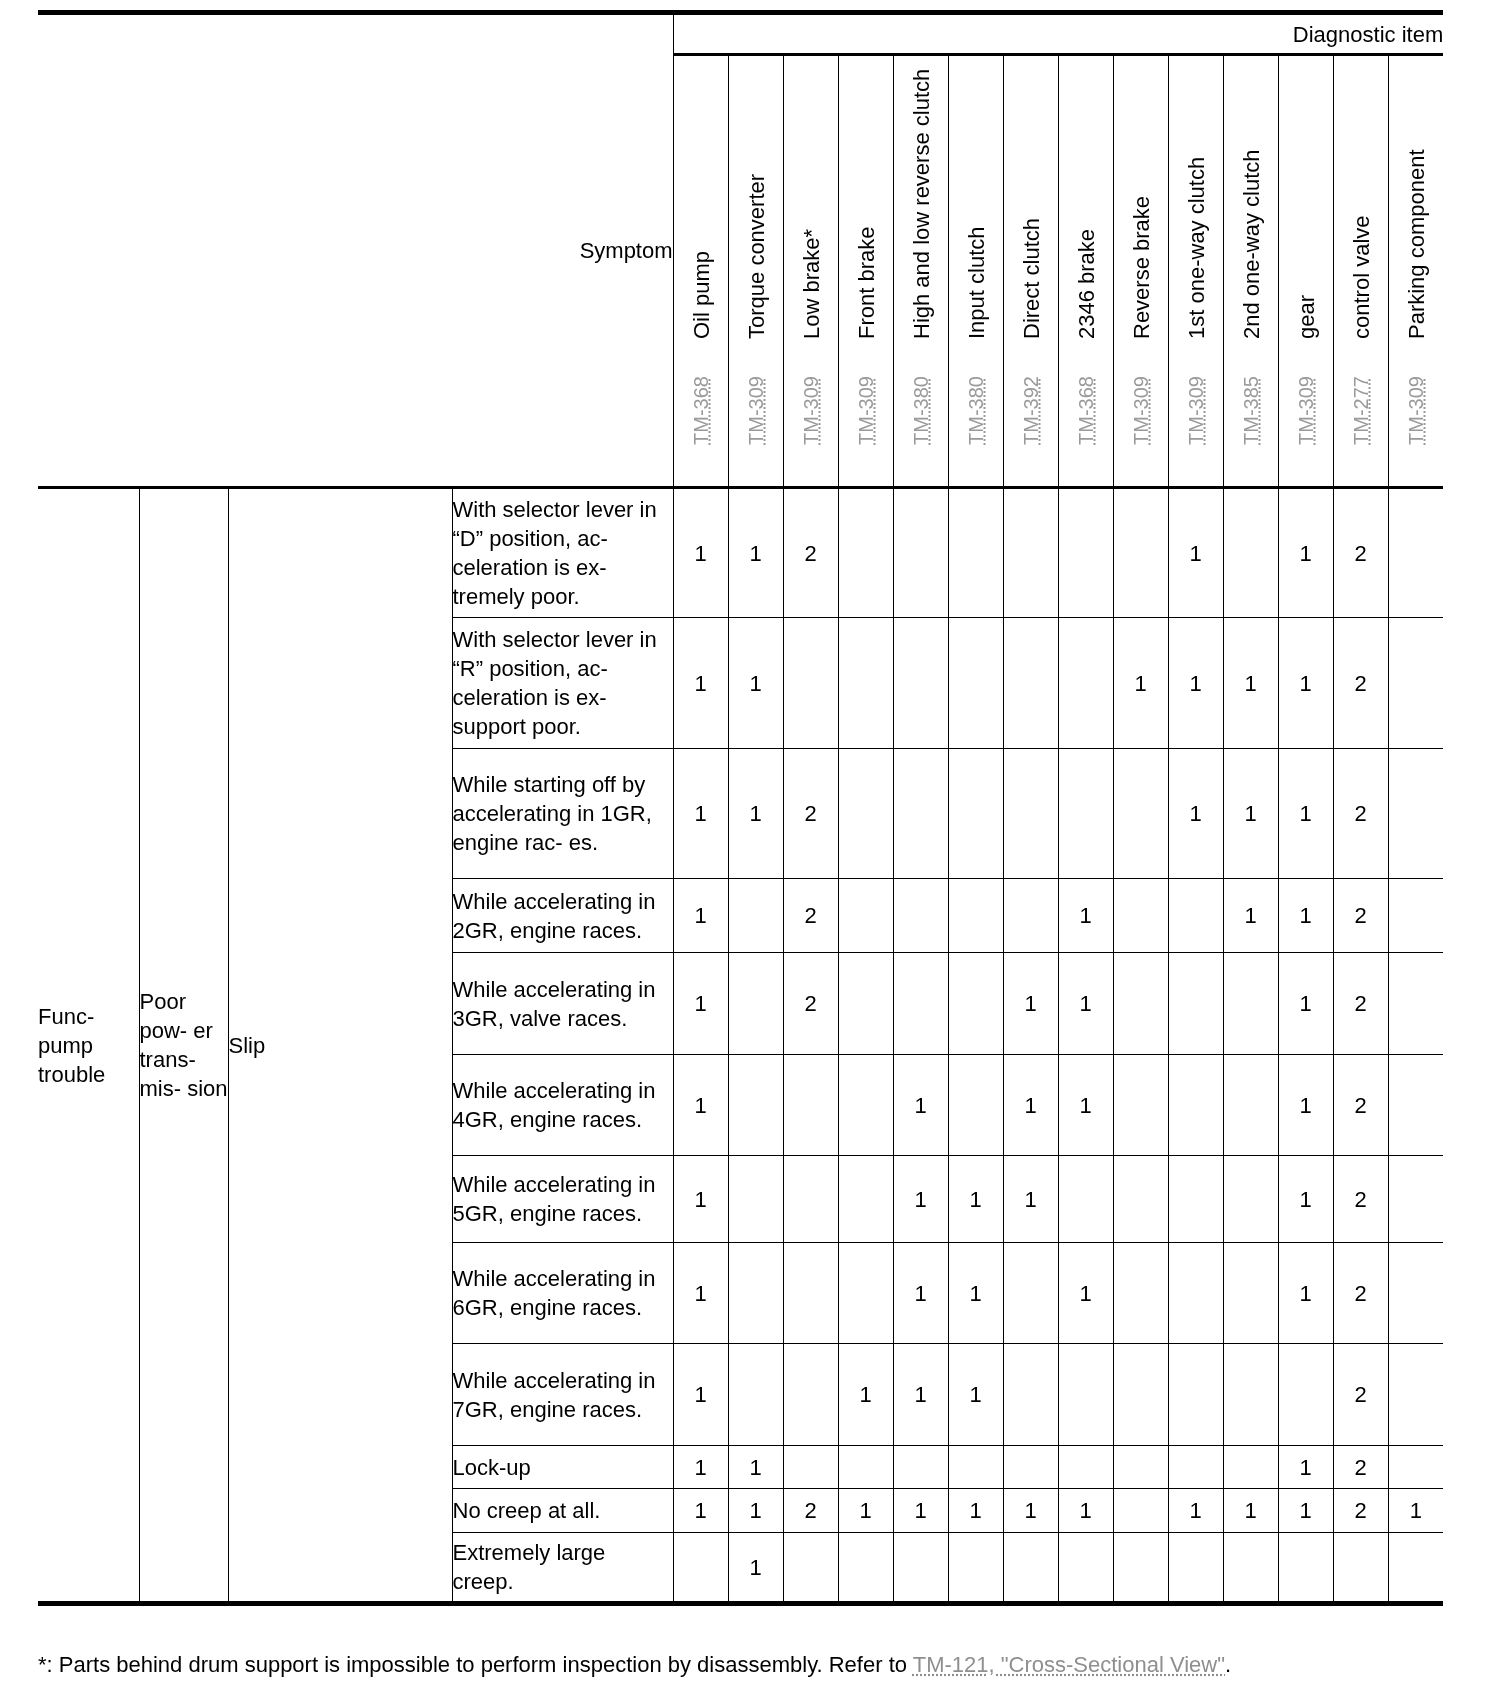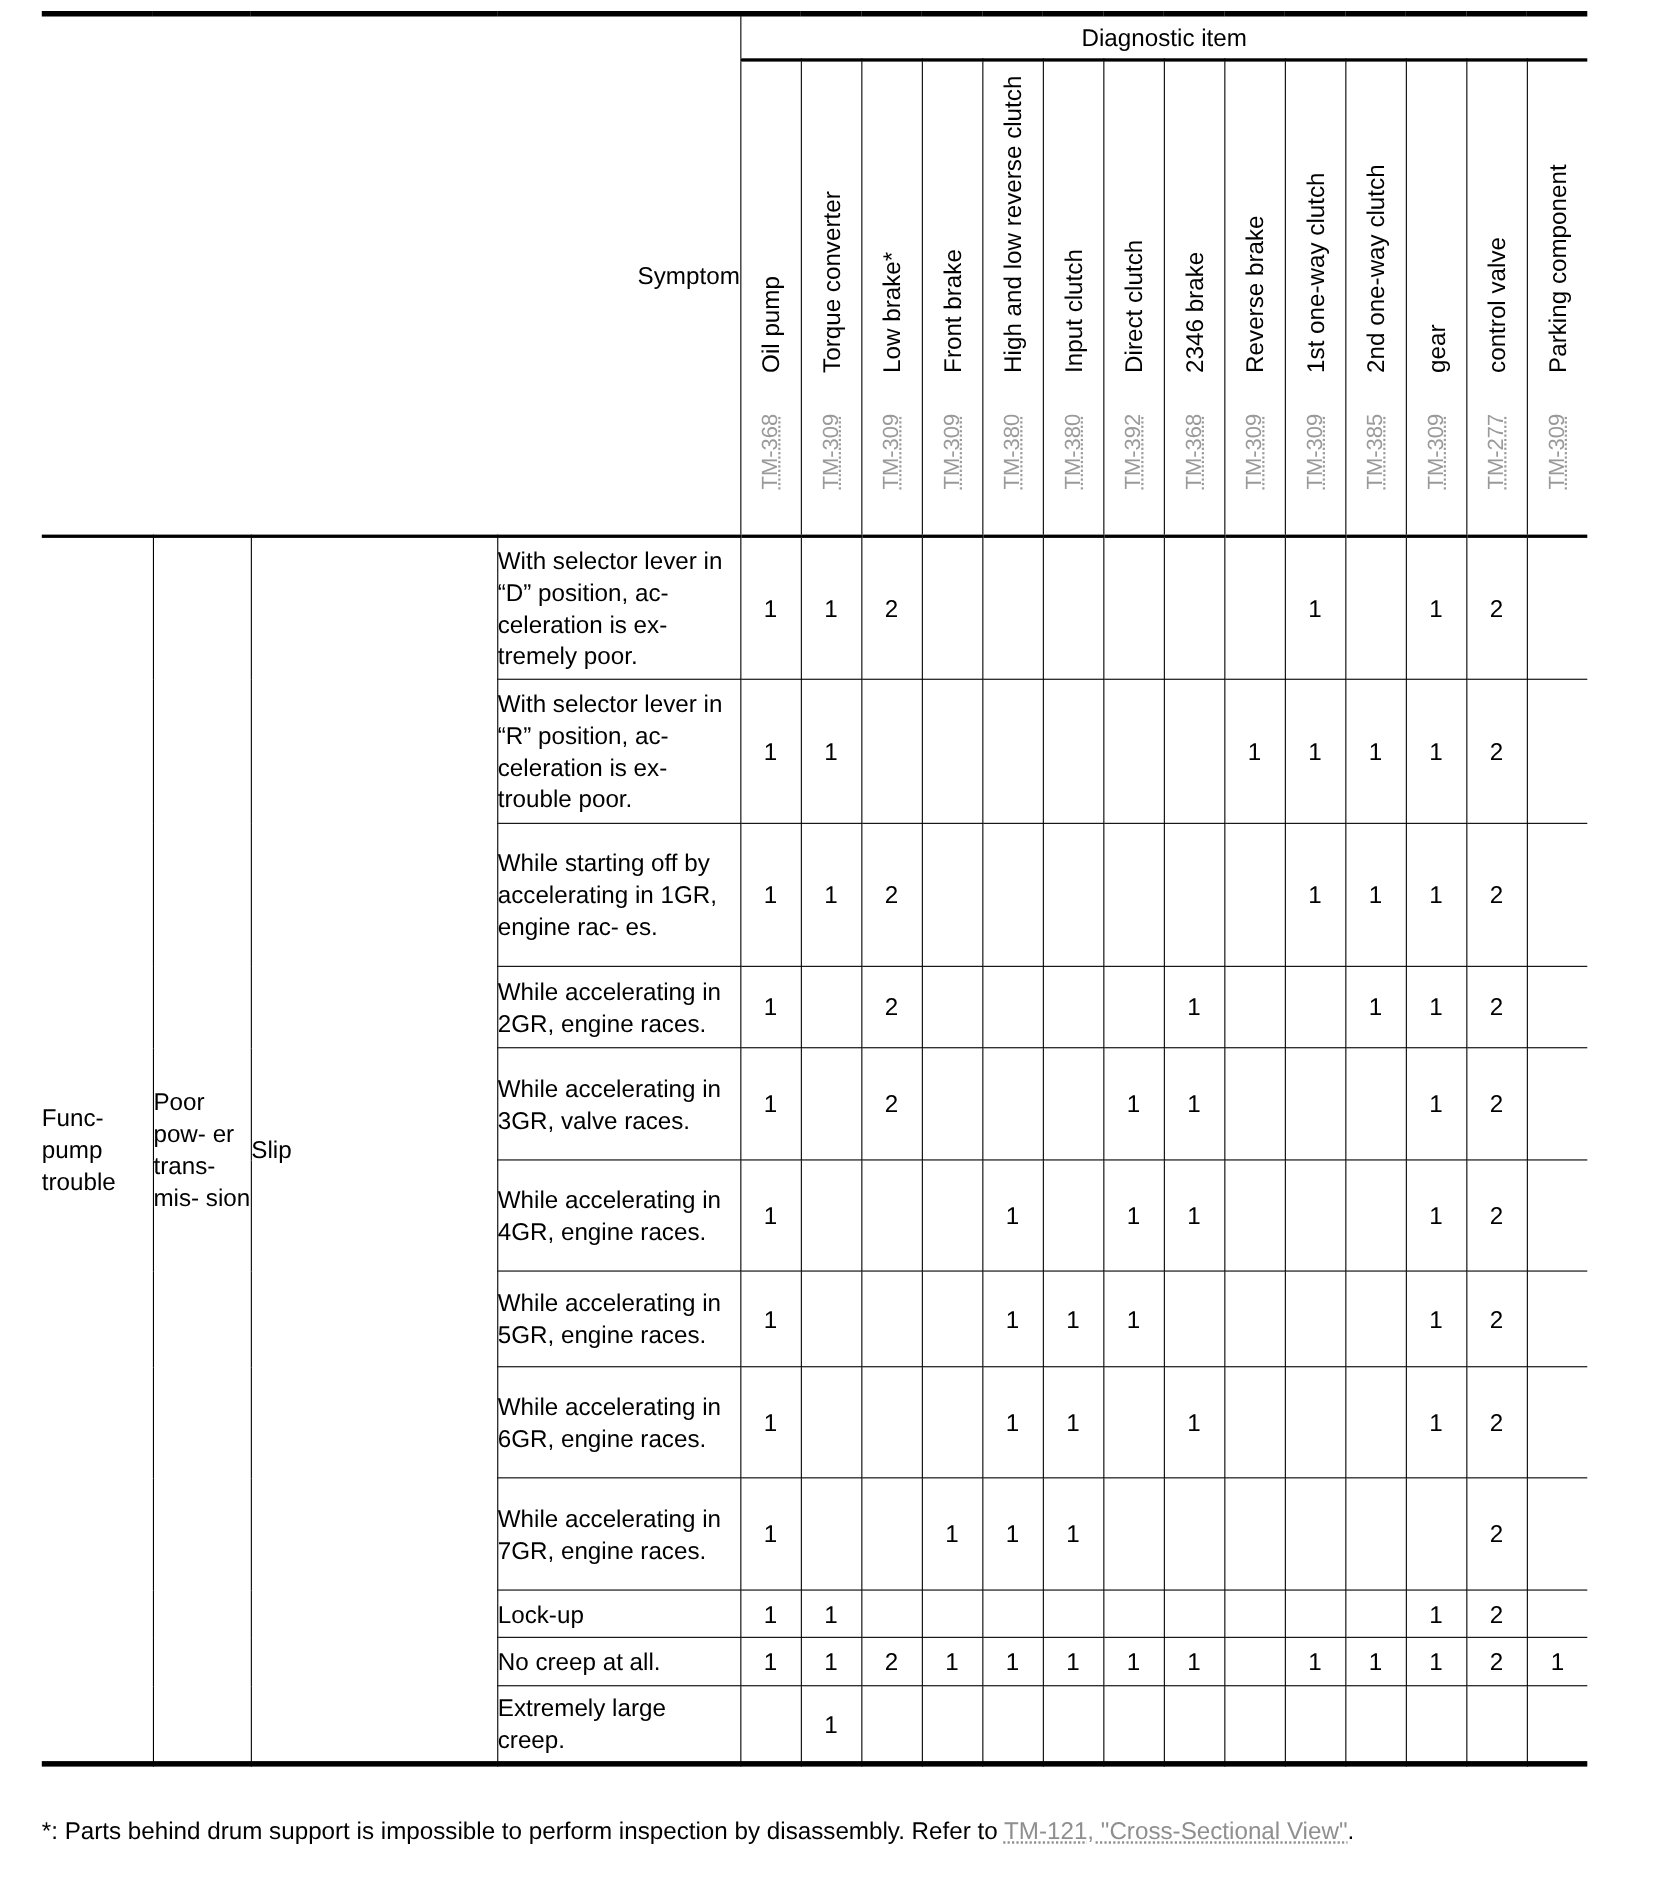--- a/index.html
+++ b/index.html
@@ -8,21 +8,21 @@
   table.diag { position: absolute; left: 38px; top: 10px; width: 1405px;
                border-collapse: collapse; table-layout: fixed; }
   table.diag td, table.diag th { border: 1.5px solid #000; padding: 0; font-weight: normal;
                font-size: 22px; line-height: 29px; }
   table.diag { border-top: 5px solid #000; border-bottom: 5px solid #000; }
   table.diag tr.hdr1 th { border-bottom: 3px solid #000; }
   table.diag tr.hdr2 th { border-bottom: 3px solid #000; }
   table.diag th.edge-l, table.diag td.edge-l { border-left: none; }
   table.diag th.edge-r, table.diag td.edge-r { border-right: none; }
   th.symptom-head { text-align: right; vertical-align: middle; border-left: none; }
-  th.diag-head { height: 38px; text-align: center; vertical-align: middle; }
+  th.diag-head { height: 38px; text-align: right; vertical-align: middle; }
   th.item { height: 430px; position: relative; }
   th.item .rot { position: absolute; left: 50%; bottom: 118px; transform-origin: 0 0;
                  transform: rotate(-90deg) translate(0, -50%); white-space: nowrap;
                  text-align: left; font-size: 22px; }
   th.item .ref { position: absolute; left: 50%; bottom: 12px; transform-origin: 0 0;
                  transform: rotate(-90deg) translate(0, -50%); white-space: nowrap;
                  font-size: 20px; color: #9a9a9a; text-decoration: underline dotted; }
   td.cat { vertical-align: middle; padding: 0 10px 0 14px; }
   td.desc { vertical-align: middle; padding: 6px 10px 6px 14px; }
   td.val { text-align: center; vertical-align: middle; font-size: 23px; }
@@ -132,21 +132,21 @@
         <td class="val"></td>
         <td class="val"></td>
         <td class="val"></td>
         <td class="val">1</td>
         <td class="val"></td>
         <td class="val">1</td>
         <td class="val">2</td>
         <td class="val edge-r"></td>
       </tr>
       <tr style="height: 131px;">
-        <td class="desc">With selector lever in “R” position, ac- celeration is ex- trouble poor.</td>
+        <td class="desc">With selector lever in “R” position, ac- celeration is ex- support poor.</td>
         <td class="val">1</td>
         <td class="val">1</td>
         <td class="val"></td>
         <td class="val"></td>
         <td class="val"></td>
         <td class="val"></td>
         <td class="val"></td>
         <td class="val"></td>
         <td class="val">1</td>
         <td class="val">1</td>

